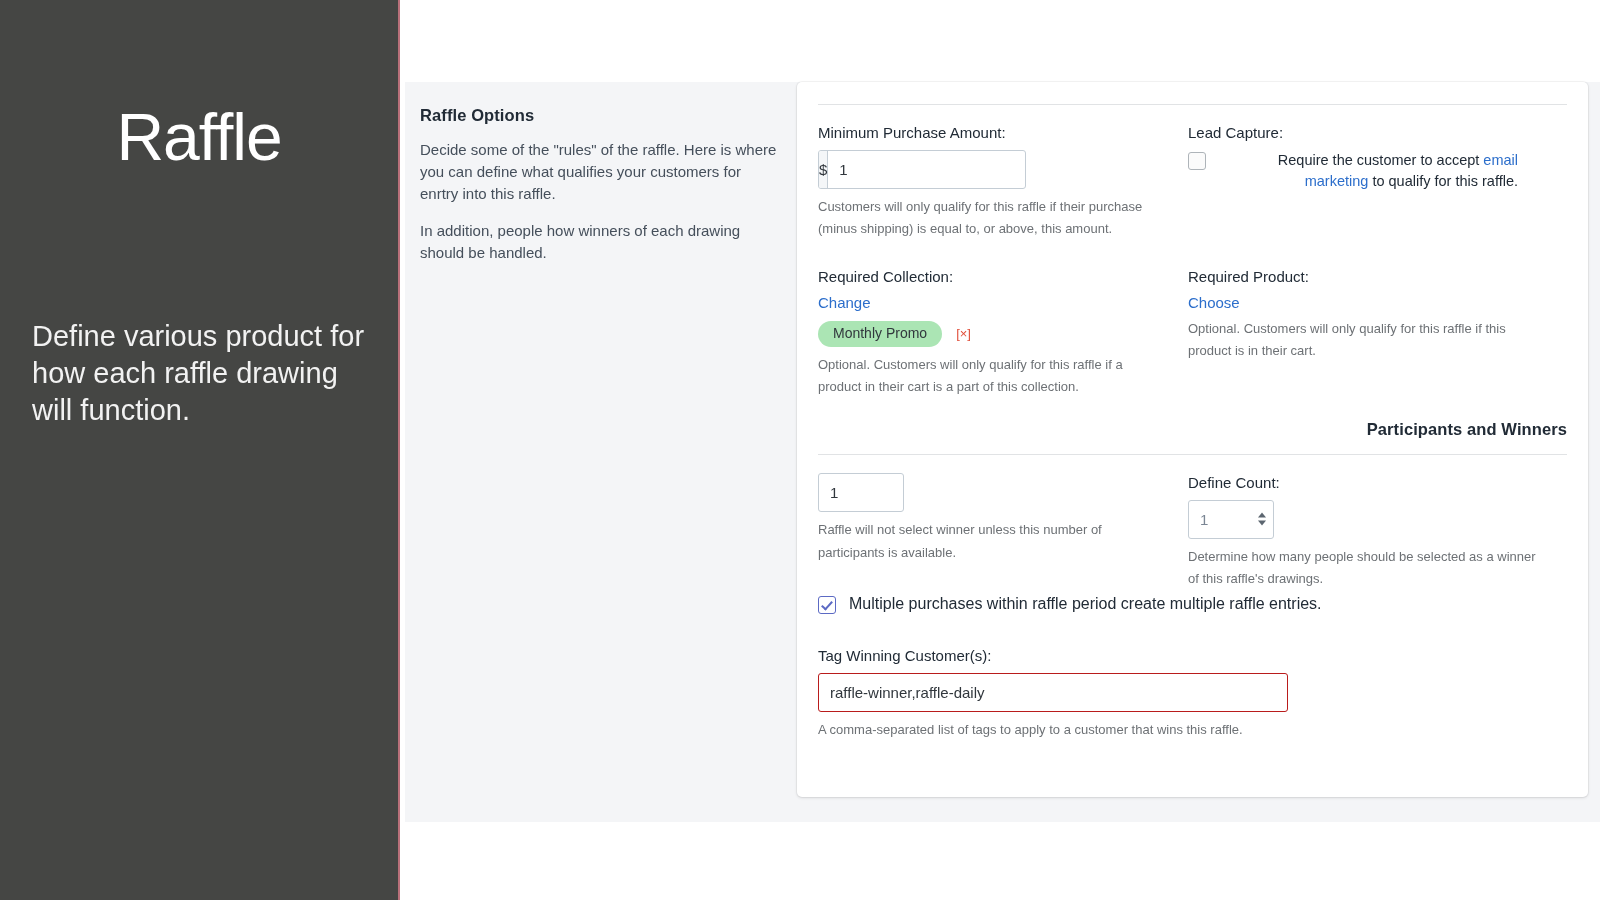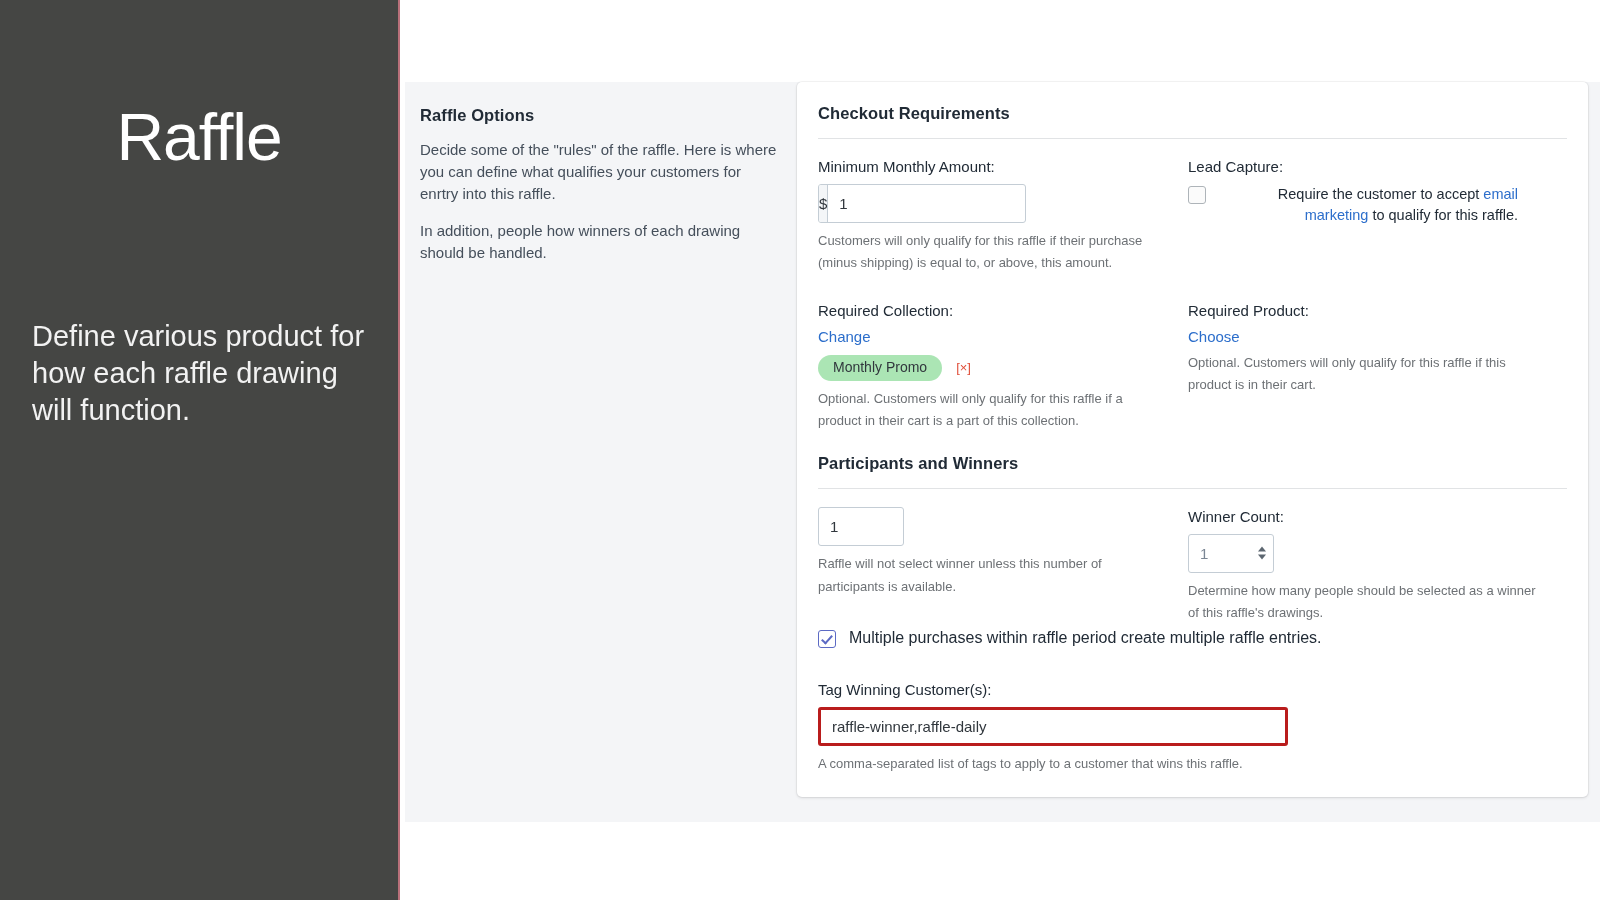--- a/index.html
+++ b/index.html
@@ -203,21 +203,21 @@
     width: 0; height: 0;
     border-left: 4.5px solid transparent;
     border-right: 4.5px solid transparent;
   }
   .spinner i.up { border-bottom: 5px solid #5c6670; }
   .spinner i.down { border-top: 5px solid #5c6670; }
 
   .tag-input {
     width: 470px;
     height: 39px;
-    border: 3px solid #b91c1c;
+    border: 1px solid #b91c1c;
     border-radius: 3px;
     padding: 12px 11px;
     font-size: 15px;
     color: #31373d;
     font-family: "Liberation Sans", sans-serif;
     outline: none;
     background: #fff;
   }
 
   
@@ -307,27 +307,26 @@
   <div class="content-panel"></div>
 
   <div class="annotation">
     <h2 class="annotation-title">Raffle Options</h2>
     <p>Decide some of the "rules" of the raffle. Here is where you can define what qualifies your customers for enrtry into this raffle.</p>
     <p>In addition, people how winners of each drawing should be handled.</p>
   </div>
 
   <div class="card">
 
-    <h3 class="section-head">Checkout Requirements</h3>
     <hr class="divider">
 
     <div class="cols">
 
       <div class="col-left">
-        <div class="field-label">Minimum Monthly Amount:</div>
+        <div class="field-label">Minimum Purchase Amount:</div>
         <div class="input-group">
           <span class="input-prefix">$</span>
           <input type="text" value="1" style="">
         </div>
         <p class="help">Customers will only qualify for this raffle if their purchase (minus shipping) is equal to, or above, this amount.</p>
       </div>
 
       <div class="col-right">
         <div class="field-label">Lead Capture:</div>
         <div class="cb-row">
@@ -349,32 +348,32 @@
         <p class="help">Optional. Customers will only qualify for this raffle if a product in their cart is a part of this collection.</p>
       </div>
 
       <div class="col-right">
         <div class="field-label">Required Product:</div>
         <a class="link">Choose</a>
         <p class="help" style="margin-top:6px;">Optional. Customers will only qualify for this raffle if this product is in their cart.</p>
       </div>
     </div>
 
-    <h3 class="section-head" style="margin-top:22px;">Participants and Winners</h3>
+    <h3 class="section-head" style="margin-top:22px;text-align:right;">Participants and Winners</h3>
     <hr class="divider">
 
     <div class="cols">
 
       <div class="col-left">
         <input class="text-input" type="text" value="1" style="">
         <p class="help">Raffle will not select winner unless this number of participants is available.</p>
       </div>
 
       <div class="col-right">
-        <div class="field-label">Winner Count:</div>
+        <div class="field-label">Define Count:</div>
         <div class="number-input-wrap">
           <input type="text" value="1" style="">
           <span class="spinner">
             <i class="up"></i>
             <i class="down"></i>
           </span>
         </div>
         <p class="help" style="max-width:350px;">Determine how many people should be selected as a winner of this raffle's drawings.</p>
       </div>
     </div>

